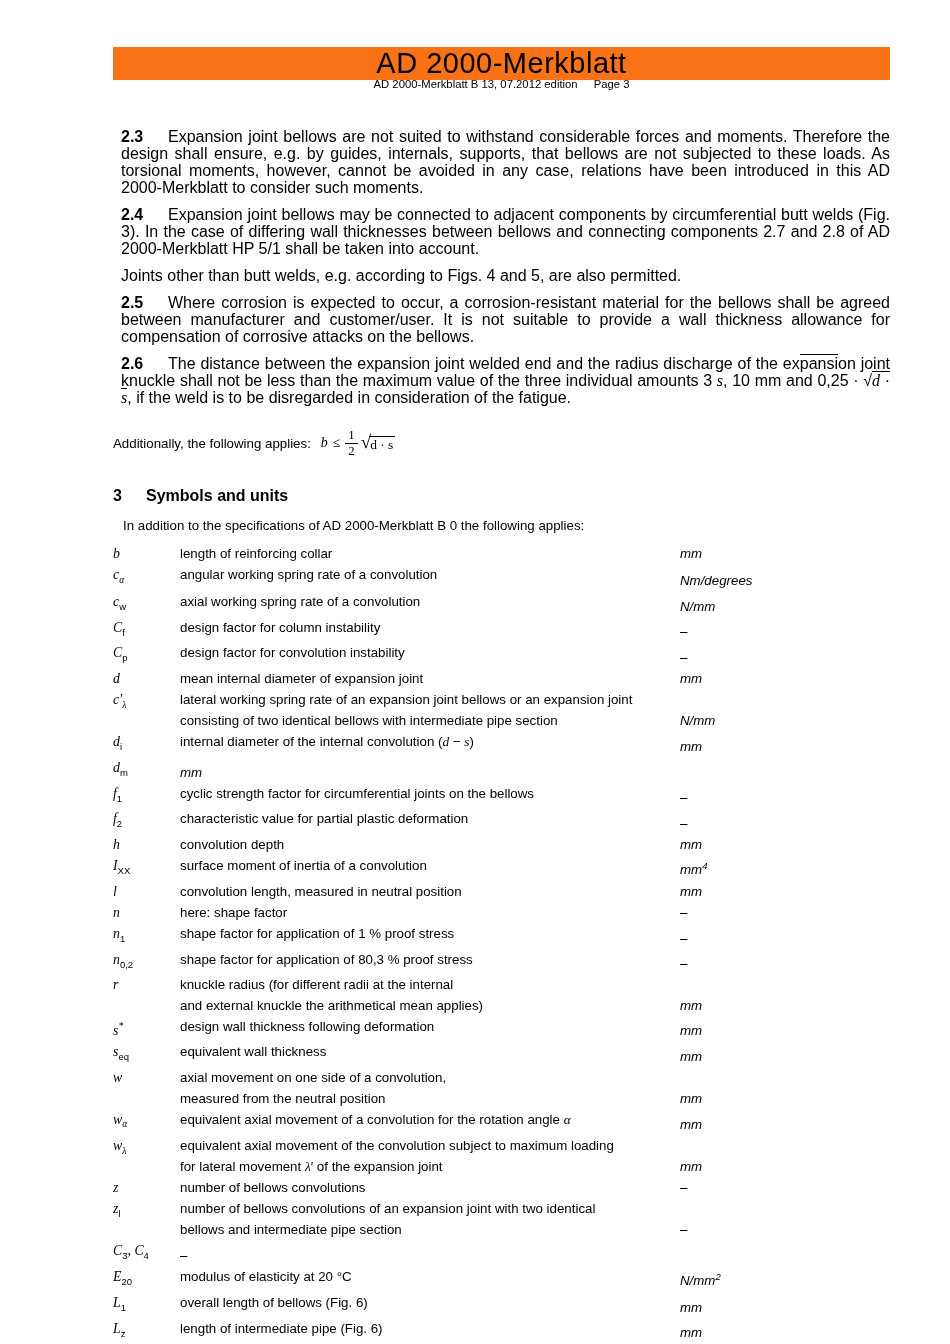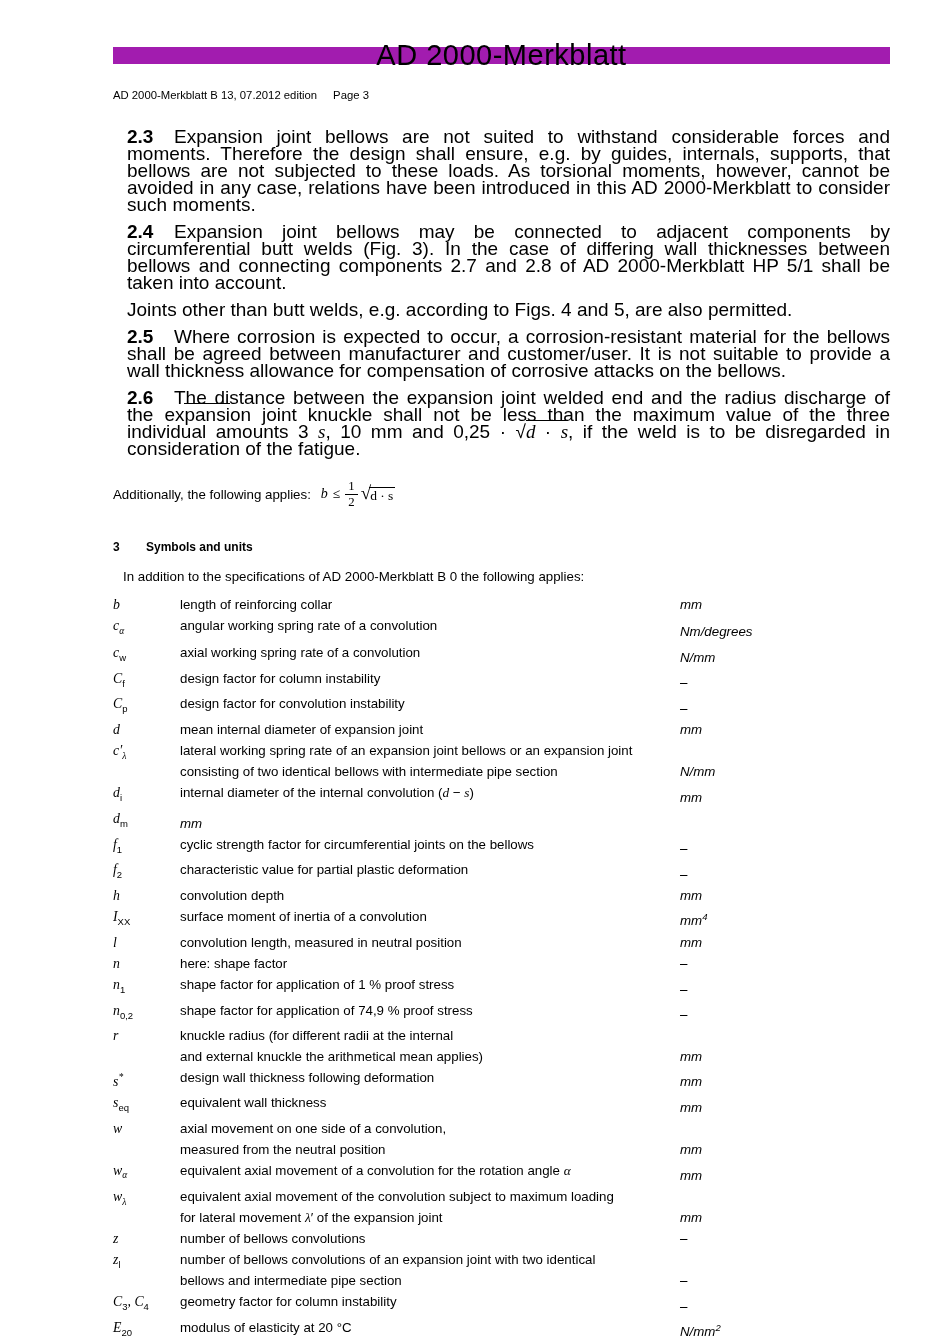--- a/index.html
+++ b/index.html
@@ -1,45 +1,45 @@
 <!DOCTYPE html>
 <html><head>
 <meta charset="utf-8">
 <style>
   html,body{margin:0;padding:0;background:#fff;}
   body{width:950px;height:1344px;position:relative;font-family:"Liberation Sans",sans-serif;color:#000;}
   .page{position:absolute;left:0;top:0;width:950px;height:1344px;overflow:hidden;}
 
-  .banner{position:absolute;left:113px;top:47px;width:777px;height:17px;background:#a21caf;
+  .banner{position:absolute;left:113px;top:47px;width:777px;height:33px;background:#f97316;
           display:flex;align-items:center;justify-content:center;}
   .banner-title{font-size:29px;line-height:33px;font-weight:400;letter-spacing:0.5px;}
 
-  .edition-line{position:absolute;left:113px;top:89px;width:777px;text-align:left;font-size:11.3px;}
+  .edition-line{position:absolute;left:113px;top:78px;width:777px;text-align:center;font-size:11.3px;}
   .edition-line .pagelabel{margin-left:16px;}
 
   .content{position:absolute;left:113px;top:128px;width:777px;}
 
-  p.body{margin:0 0 10px 14px;font-size:19px;line-height:17px;text-align:justify;}
+  p.body{margin:0 0 10px 8px;font-size:16px;line-height:17px;text-align:justify;}
   .pnum{font-weight:bold;display:inline-block;min-width:47px;}
 
   .mi{font-family:"Liberation Serif",serif;font-style:italic;}
   .ovl{border-top:1.2px solid #000;}
 
   .additional{margin:14px 0 0 0;height:46px;display:flex;align-items:center;font-size:13.3px;}
   .formula{display:inline-flex;align-items:center;margin-left:10px;font-family:"Liberation Serif",serif;}
   .formula .lhs{font-style:italic;font-size:14px;}
   .formula .rel{margin:0 5px;font-size:13.5px;}
   .frac{display:inline-flex;flex-direction:column;align-items:center;font-size:12.8px;line-height:13px;margin-right:3px;}
   .frac .num{padding:0 3px 1px 3px;border-bottom:1.2px solid #000;}
   .frac .den{padding-top:1px;}
   .rad{font-size:19px;margin-right:-2px;position:relative;top:-1px;}
   .radicand{display:inline-block;border-top:1.2px solid #000;font-size:13.5px;
             padding:0 2px 0 1px;position:relative;top:1px;}
 
-  h2.sec{margin:20px 0 0 0;font-size:12px;font-weight:bold;line-height:20px;}
+  h2.sec{margin:20px 0 0 0;font-size:16px;font-weight:bold;line-height:20px;}
   .secnum{display:inline-block;min-width:33px;}
   p.intro{margin:11px 0 0 10px;font-size:13.3px;line-height:17px;}
 
   .symbols{margin-top:9px;}
   .sym-row{display:grid;grid-template-columns:67px 500px 1fr;font-size:13.3px;line-height:21px;}
   .sym-row .sym{font-family:"Liberation Serif",serif;font-style:italic;font-size:13.8px;align-self:start;}
   .sym-row .sym sub{font-family:"Liberation Sans",sans-serif;font-style:normal;font-size:9.5px;}
   .sym-row .sym sub .mi{font-size:9.5px;}
   .sym-row .sym sup{font-size:9.5px;}
   .sym-row .desc{align-self:start;}
@@ -165,21 +165,21 @@
           <div class="desc">here: shape factor</div>
           <div class="unit">–</div>
         </div>
         <div class="sym-row">
           <div class="sym"><span class="mi">n</span><sub>1</sub></div>
           <div class="desc">shape factor for application of 1 % proof stress</div>
           <div class="unit">–</div>
         </div>
         <div class="sym-row">
           <div class="sym"><span class="mi">n</span><sub>0,2</sub></div>
-          <div class="desc">shape factor for application of 74,9 % proof stress</div>
+          <div class="desc">shape factor for application of 80,3 % proof stress</div>
           <div class="unit">–</div>
         </div>
         <div class="sym-row">
           <div class="sym"><span class="mi">r</span></div>
           <div class="desc">knuckle radius (for different radii at the internal<br>and external knuckle the arithmetical mean applies)</div>
           <div class="unit">mm</div>
         </div>
         <div class="sym-row">
           <div class="sym"><span class="mi">s</span><sup>*</sup></div>
           <div class="desc">design wall thickness following deformation</div>
@@ -210,21 +210,20 @@
           <div class="desc">number of bellows convolutions</div>
           <div class="unit">–</div>
         </div>
         <div class="sym-row">
           <div class="sym"><span class="mi">z</span><sub>l</sub></div>
           <div class="desc">number of bellows convolutions of an expansion joint with two identical<br>bellows and intermediate pipe section</div>
           <div class="unit">–</div>
         </div>
         <div class="sym-row">
           <div class="sym"><span class="mi">C</span><sub>3</sub>, <span class="mi">C</span><sub>4</sub></div>
-          <div class="desc">geometry factor for column instability</div>
           <div class="unit">–</div>
         </div>
         <div class="sym-row">
           <div class="sym"><span class="mi">E</span><sub>20</sub></div>
           <div class="desc">modulus of elasticity at 20 °C</div>
           <div class="unit">N/mm<sup>2</sup></div>
         </div>
         <div class="sym-row">
           <div class="sym"><span class="mi">L</span><sub>1</sub></div>
           <div class="desc">overall length of bellows (Fig. 6)</div>

